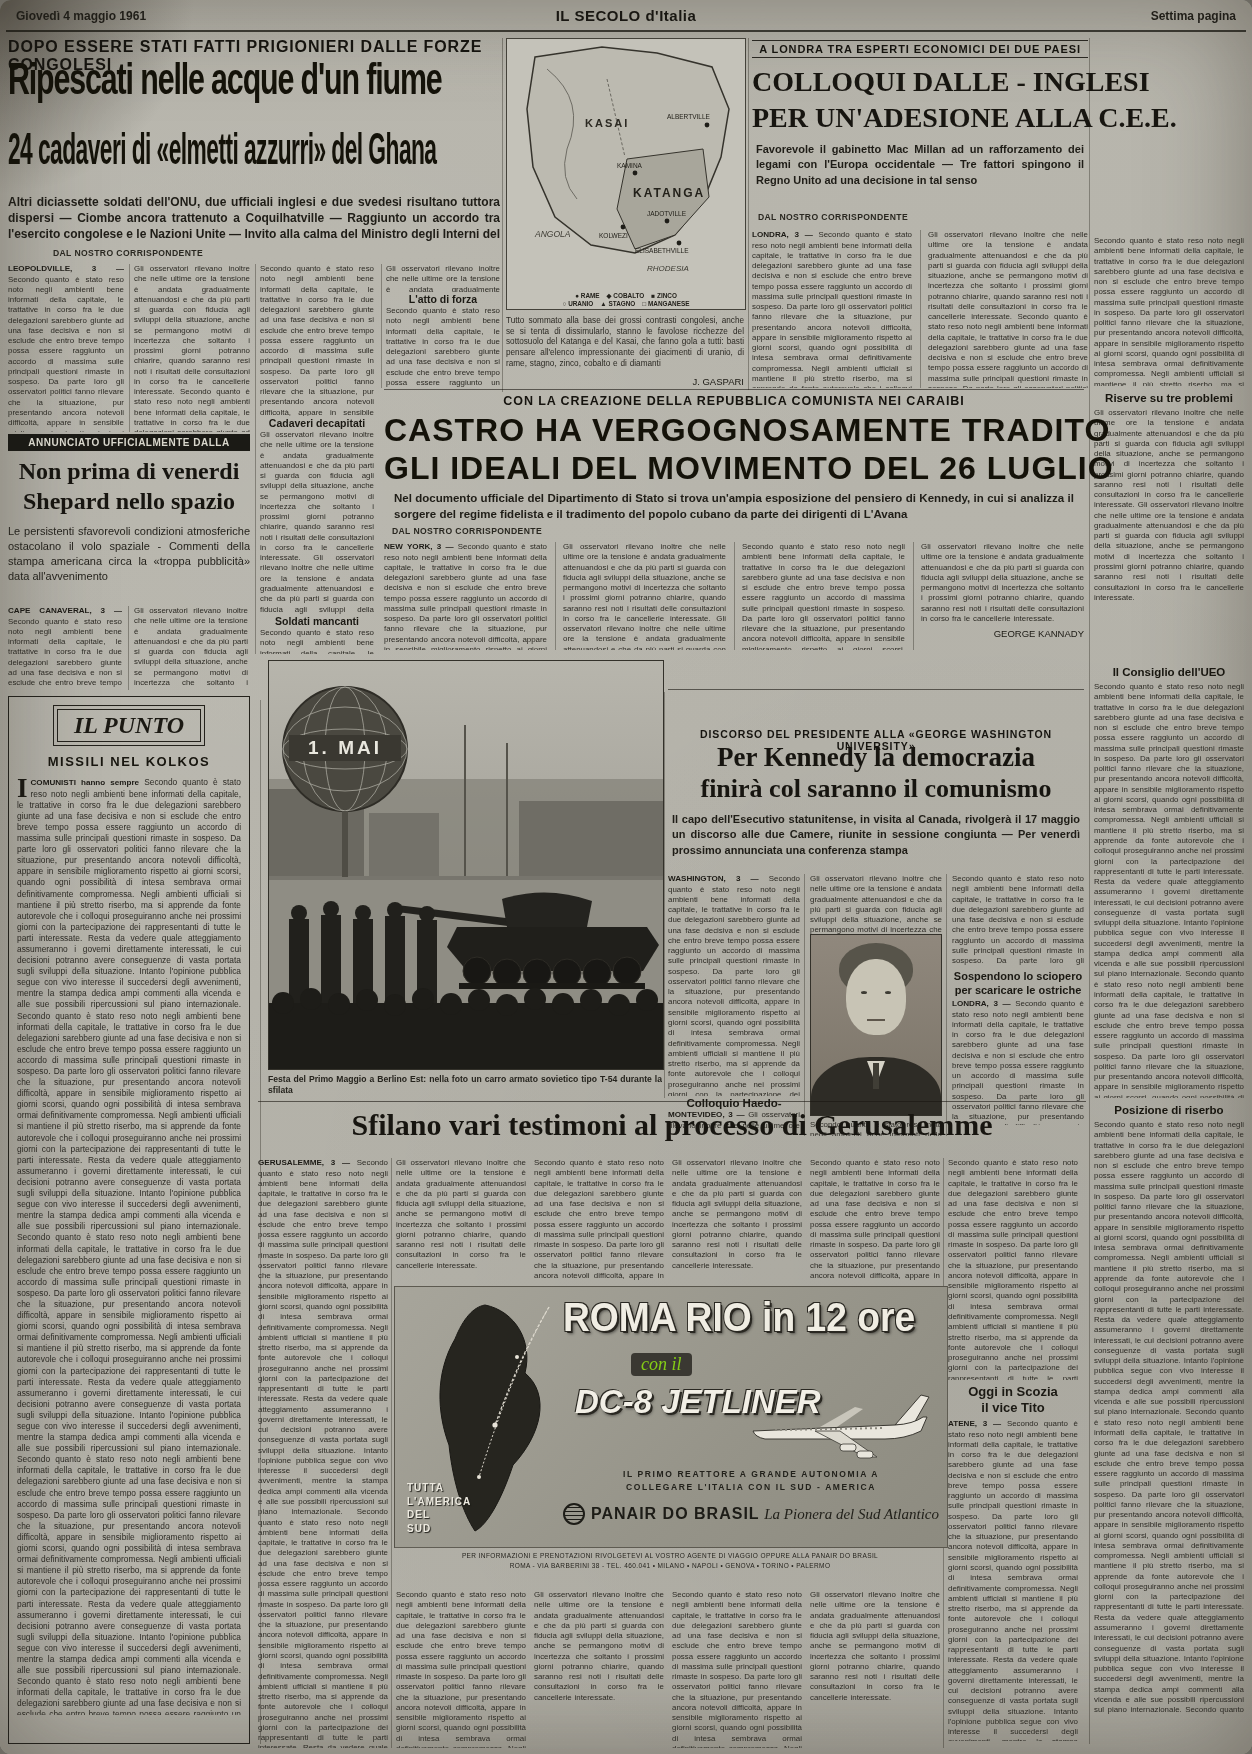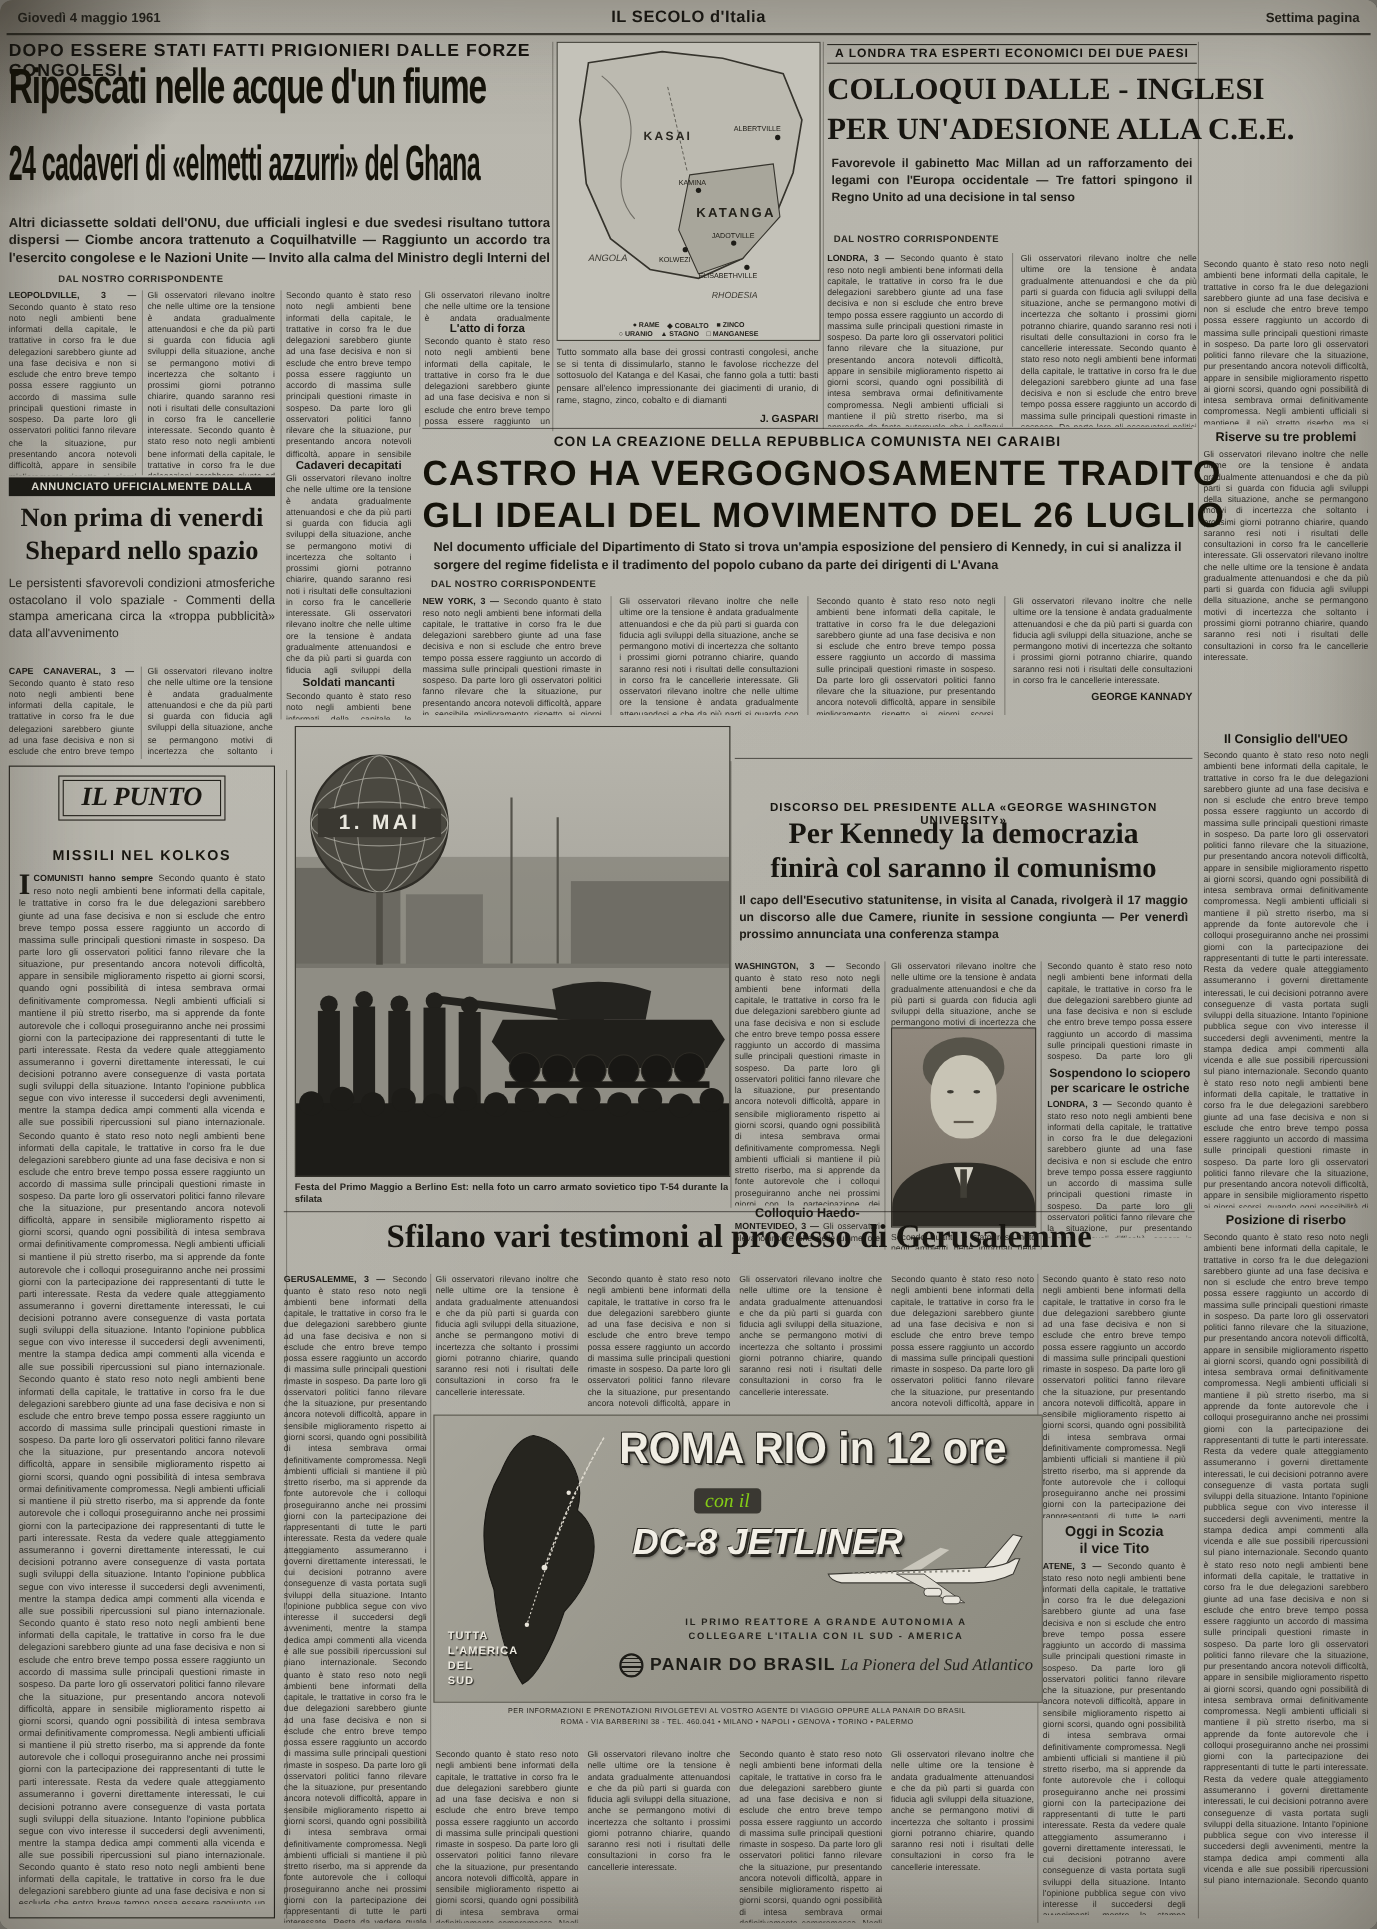--- a/index.html
+++ b/index.html
@@ -16,21 +16,21 @@
   .bt{font-size:7.9px;line-height:1.3;text-align:justify;color:#2c2a24;overflow:hidden;word-spacing:.6px;}
   .bt b{font-size:8.1px;color:#1c1a15;}
   .vr{position:absolute;width:1px;background:rgba(25,22,16,.34);}
   .hrline{position:absolute;height:1px;background:rgba(25,22,16,.6);}
   .hrthick{position:absolute;height:2px;background:rgba(22,20,14,.75);}
   .kicker{font-weight:bold;letter-spacing:.9px;color:#16140f;}
   .corr{font-weight:bold;font-size:8.6px;letter-spacing:.4px;text-align:center;color:#2a2821;}
   .subhead{font-weight:bold;text-align:justify;color:#1f1d17;}
   .minihead{font-weight:bold;text-align:center;font-size:10.5px;color:#1b1913;height:14px;line-height:14px;overflow:hidden;}
   .serifh{font-family:"Liberation Serif",serif;font-weight:bold;color:#171510;}
-  .byline{font-weight:bold;text-align:right;font-size:9.5px;color:#1b1913;}
+  .byline{font-weight:normal;text-align:right;font-size:9.5px;color:#1b1913;}
   .railhead{font-weight:bold;font-size:11.5px;text-align:center;color:#18160f;}
   .blockhead{display:inline-block;white-space:nowrap;font-weight:bold;color:#141209;}
   .photoframe{position:absolute;border:1px solid #33312a;background:#a5a39a;overflow:hidden;}
   .dc{float:left;font-family:"Liberation Serif",serif;font-weight:bold;font-size:27px;line-height:22px;margin:0 3px 0 0;color:#1b1913;}
   .legendrow{display:flex;gap:7px;justify-content:center;font-size:6.4px;font-weight:bold;color:#23211b;}
   .legendrow .sym{font-size:6.4px;}
   .adside{font-weight:bold;color:#ece9df;font-size:10px;letter-spacing:1px;line-height:1.35;text-shadow:1px 1px 1px #1d1c17;}
 </style>
 </head>
 <body>
@@ -165,21 +165,21 @@
     <div class="serifh" style="position:absolute;top:54px;left:0;right:0;text-align:center;font-size:24px;white-space:nowrap;">Shepard nello spazio</div>
     <div style="position:absolute;top:90px;left:0;width:242px;height:76px;font-size:11px;line-height:1.35;text-align:justify;color:#26241e;overflow:hidden;">Le persistenti sfavorevoli condizioni atmosferiche ostacolano il volo spaziale - Commenti della stampa americana circa la «troppa pubblicità» data all'avvenimento</div>
     <div class="bt" style="position:absolute;left:0;top:172px;width:114px;height:84px;">
       <b>CAPE CANAVERAL, 3 — </b><span>Secondo quanto è stato reso noto negli ambienti bene informati della capitale, le trattative in corso fra le due delegazioni sarebbero giunte ad una fase decisiva e non si esclude che entro breve tempo possa essere raggiunto un accordo di massima sulle principali questioni rimaste in sospeso. Da parte loro gli osservatori politici fanno rilevare che la situazione, pur presentando ancora notevoli difficoltà, appare in sensibile miglioramento rispetto ai giorni scorsi, quando ogni possibilità di intesa sembrava ormai definitivamente compromessa. Negli ambienti ufficiali si mantiene il più stretto riserbo, ma si apprende da fonte autorevole che i colloqui proseguiranno anche nei prossimi giorni con la partecipazione dei rappresentanti di tutte le parti interessate. Resta da vedere quale atteggiamento assumeranno i governi direttamente interessati, le cui decisioni potranno avere conseguenze di vasta portata sugli sviluppi della situazione. Intanto l'opinione pubblica segue con vivo interesse il succedersi degli avvenimenti, mentre la stampa dedica ampi commenti alla vicenda e alle sue possibili ripercussioni sul piano internazionale.</span>
     </div>
     <div class="bt" style="position:absolute;left:126px;top:172px;width:114px;height:84px;">Gli osservatori rilevano inoltre che nelle ultime ore la tensione è andata gradualmente attenuandosi e che da più parti si guarda con fiducia agli sviluppi della situazione, anche se permangono motivi di incertezza che soltanto i prossimi giorni potranno chiarire, quando saranno resi noti i risultati delle consultazioni in corso fra le cancellerie interessate.</div>
     <div class="vr" style="left:120px;top:172px;height:84px;"></div>
   </div>
 
   <div class="abs" style="left:8px;top:696px;width:242px;height:1048px;border:1.5px solid #23211b;padding:8px;box-sizing:border-box;background:rgba(255,255,255,.03);">
-    <div style="text-align:center;margin:4px 0 28px;">
+    <div style="text-align:center;margin:4px 0 12px;">
       <span style="display:inline-block;font-family:'Liberation Serif',serif;font-weight:bold;font-style:italic;font-size:24px;color:#1b1913;border:1px solid #23211b;outline:1px solid #23211b;outline-offset:3px;padding:2px 16px;">IL PUNTO</span>
     </div>
     <div style="text-align:center;font-weight:bold;font-size:13px;letter-spacing:1.5px;color:#18160f;margin:4px 0 8px;">MISSILI NEL KOLKOS</div>
     <div class="bt" style="height:938px;font-size:8.4px;line-height:1.32;">
       <span class="dc">I</span><b>COMUNISTI hanno sempre </b><span>Secondo quanto è stato reso noto negli ambienti bene informati della capitale, le trattative in corso fra le due delegazioni sarebbero giunte ad una fase decisiva e non si esclude che entro breve tempo possa essere raggiunto un accordo di massima sulle principali questioni rimaste in sospeso. Da parte loro gli osservatori politici fanno rilevare che la situazione, pur presentando ancora notevoli difficoltà, appare in sensibile miglioramento rispetto ai giorni scorsi, quando ogni possibilità di intesa sembrava ormai definitivamente compromessa. Negli ambienti ufficiali si mantiene il più stretto riserbo, ma si apprende da fonte autorevole che i colloqui proseguiranno anche nei prossimi giorni con la partecipazione dei rappresentanti di tutte le parti interessate. Resta da vedere quale atteggiamento assumeranno i governi direttamente interessati, le cui decisioni potranno avere conseguenze di vasta portata sugli sviluppi della situazione. Intanto l'opinione pubblica segue con vivo interesse il succedersi degli avvenimenti, mentre la stampa dedica ampi commenti alla vicenda e alle sue possibili ripercussioni sul piano internazionale. Secondo quanto è stato reso noto negli ambienti bene informati della capitale, le trattative in corso fra le due delegazioni sarebbero giunte ad una fase decisiva e non si esclude che entro breve tempo possa essere raggiunto un accordo di massima sulle principali questioni rimaste in sospeso. Da parte loro gli osservatori politici fanno rilevare che la situazione, pur presentando ancora notevoli difficoltà, appare in sensibile miglioramento rispetto ai giorni scorsi, quando ogni possibilità di intesa sembrava ormai definitivamente compromessa. Negli ambienti ufficiali si mantiene il più stretto riserbo, ma si apprende da fonte autorevole che i colloqui proseguiranno anche nei prossimi giorni con la partecipazione dei rappresentanti di tutte le parti interessate. Resta da vedere quale atteggiamento assumeranno i governi direttamente interessati, le cui decisioni potranno avere conseguenze di vasta portata sugli sviluppi della situazione. Intanto l'opinione pubblica segue con vivo interesse il succedersi degli avvenimenti, mentre la stampa dedica ampi commenti alla vicenda e alle sue possibili ripercussioni sul piano internazionale. Secondo quanto è stato reso noto negli ambienti bene informati della capitale, le trattative in corso fra le due delegazioni sarebbero giunte ad una fase decisiva e non si esclude che entro breve tempo possa essere raggiunto un accordo di massima sulle principali questioni rimaste in sospeso. Da parte loro gli osservatori politici fanno rilevare che la situazione, pur presentando ancora notevoli difficoltà, appare in sensibile miglioramento rispetto ai giorni scorsi, quando ogni possibilità di intesa sembrava ormai definitivamente compromessa. Negli ambienti ufficiali si mantiene il più stretto riserbo, ma si apprende da fonte autorevole che i colloqui proseguiranno anche nei prossimi giorni con la partecipazione dei rappresentanti di tutte le parti interessate. Resta da vedere quale atteggiamento assumeranno i governi direttamente interessati, le cui decisioni potranno avere conseguenze di vasta portata sugli sviluppi della situazione. Intanto l'opinione pubblica segue con vivo interesse il succedersi degli avvenimenti, mentre la stampa dedica ampi commenti alla vicenda e alle sue possibili ripercussioni sul piano internazionale. Secondo quanto è stato reso noto negli ambienti bene informati della capitale, le trattative in corso fra le due delegazioni sarebbero giunte ad una fase decisiva e non si esclude che entro breve tempo possa essere raggiunto un accordo di massima sulle principali questioni rimaste in sospeso. Da parte loro gli osservatori politici fanno rilevare che la situazione, pur presentando ancora notevoli difficoltà, appare in sensibile miglioramento rispetto ai giorni scorsi, quando ogni possibilità di intesa sembrava ormai definitivamente compromessa. Negli ambienti ufficiali si mantiene il più stretto riserbo, ma si apprende da fonte autorevole che i colloqui proseguiranno anche nei prossimi giorni con la partecipazione dei rappresentanti di tutte le parti interessate. Resta da vedere quale atteggiamento assumeranno i governi direttamente interessati, le cui decisioni potranno avere conseguenze di vasta portata sugli sviluppi della situazione. Intanto l'opinione pubblica segue con vivo interesse il succedersi degli avvenimenti, mentre la stampa dedica ampi commenti alla vicenda e alle sue possibili ripercussioni sul piano internazionale. Secondo quanto è stato reso noto negli ambienti bene informati della capitale, le trattative in corso fra le due delegazioni sarebbero giunte ad una fase decisiva e non si esclude che entro breve tempo possa essere raggiunto un accordo di massima sulle principali questioni rimaste in sospeso. Da parte loro gli osservatori politici fanno rilevare che la situazione, pur presentando ancora notevoli difficoltà, appare in sensibile miglioramento rispetto ai giorni scorsi, quando ogni possibilità di intesa sembrava ormai definitivamente compromessa. Negli ambienti ufficiali si mantiene il più stretto riserbo, ma si apprende da fonte autorevole che i colloqui proseguiranno anche nei prossimi giorni con la partecipazione dei rappresentanti di tutte le parti interessate. Resta da vedere quale atteggiamento assumeranno i governi direttamente interessati, le cui decisioni potranno avere conseguenze di vasta portata sugli sviluppi della situazione. Intanto l'opinione pubblica segue con vivo interesse il succedersi degli avvenimenti, mentre la stampa dedica ampi commenti alla vicenda e alle sue possibili ripercussioni sul piano internazionale. Secondo quanto è stato reso noto negli ambienti bene informati della capitale, le trattative in corso fra le due delegazioni sarebbero giunte ad una fase decisiva e non si esclude che entro breve tempo possa essere raggiunto un accordo di massima sulle principali questioni rimaste in sospeso. Da parte loro gli osservatori politici fanno rilevare che la situazione, pur presentando ancora notevoli difficoltà, appare in sensibile miglioramento rispetto ai giorni scorsi, quando ogni possibilità di intesa sembrava ormai definitivamente compromessa. Negli ambienti ufficiali si mantiene il più stretto riserbo, ma si apprende da fonte autorevole che i colloqui proseguiranno anche nei prossimi giorni con la partecipazione dei rappresentanti di tutte le parti interessate. Resta da vedere quale atteggiamento assumeranno i governi direttamente interessati, le cui decisioni potranno avere conseguenze di vasta portata sugli sviluppi della situazione. Intanto l'opinione pubblica segue con vivo interesse il succedersi degli avvenimenti, mentre la stampa dedica ampi commenti alla vicenda e alle sue possibili ripercussioni sul piano internazionale.</span>
     </div>
   </div>
   <div class="vr" style="left:260px;top:700px;height:1044px;"></div>
 
   <div class="photoframe" style="left:268px;top:660px;width:394px;height:408px;">

